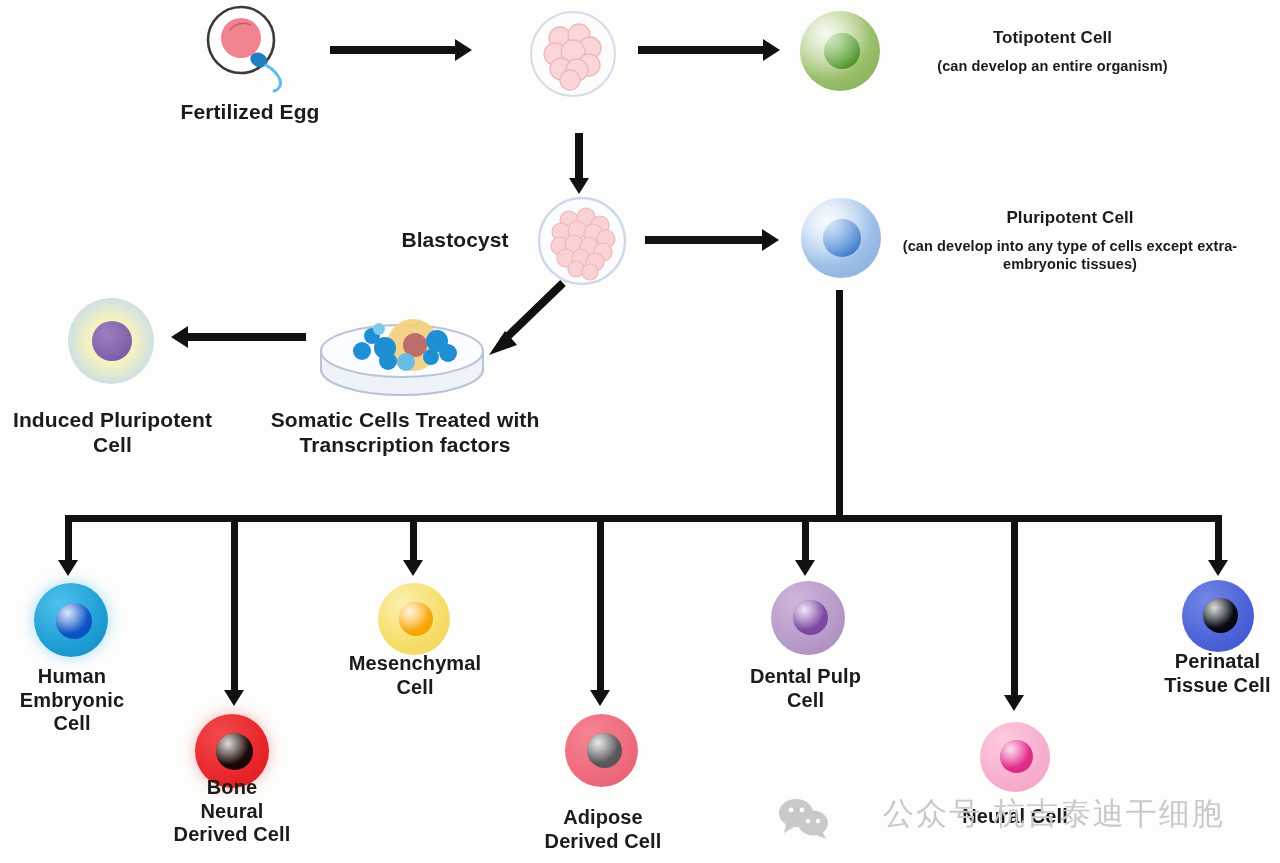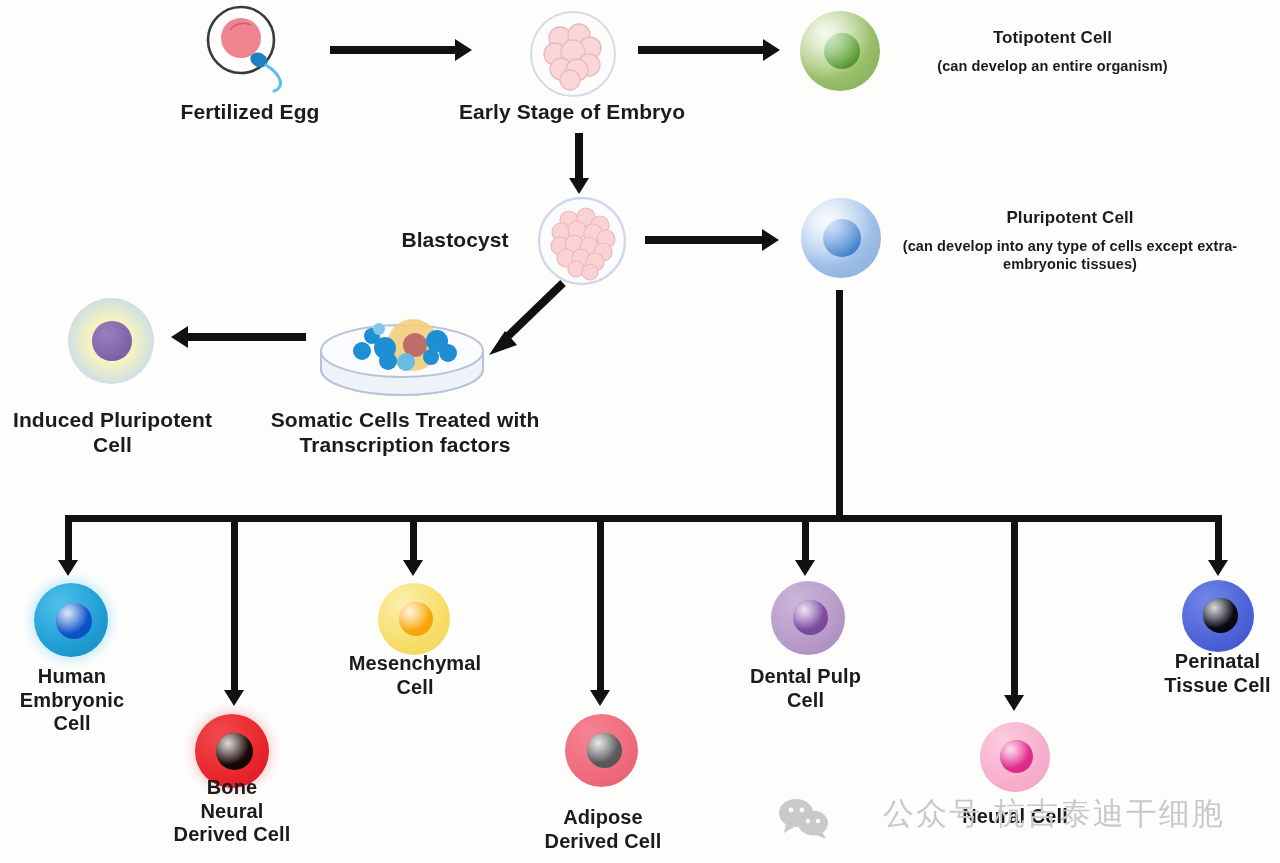--- a/index.html
+++ b/index.html
@@ -56,21 +56,20 @@
         <circle cx="52" cy="25" r="11"></circle>
       <circle cx="63" cy="38" r="11"></circle>
         <circle cx="28" cy="44" r="11"></circle>
       <circle cx="46" cy="42" r="12"></circle>
         <circle cx="62" cy="55" r="11"></circle>
       <circle cx="34" cy="59" r="11"></circle>
         <circle cx="50" cy="60" r="11"></circle>
       <circle cx="43" cy="70" r="10"></circle>
     </g>
   </svg>
-  <div class="lbl t22" style="left:422px;top:100px;width:300px;">Early Stage of Embryo</div>
 
   <div>
     <div class="arrowline" style="left:638px;top:46px;width:128px;height:8px;"></div>
     <div class="ahead-r" style="left:763px;top:39px;"></div>
   </div>
 
   <div>
     <div class="cell" style="left:800px;top:11px;width:80px;height:80px;
         background:radial-gradient(circle at 34% 30%, #c9dda7 0%, #9CC06B 55%, #7fa954 100%);"></div>
     <div class="nuc" style="left:824px;top:33px;width:36px;height:36px;

